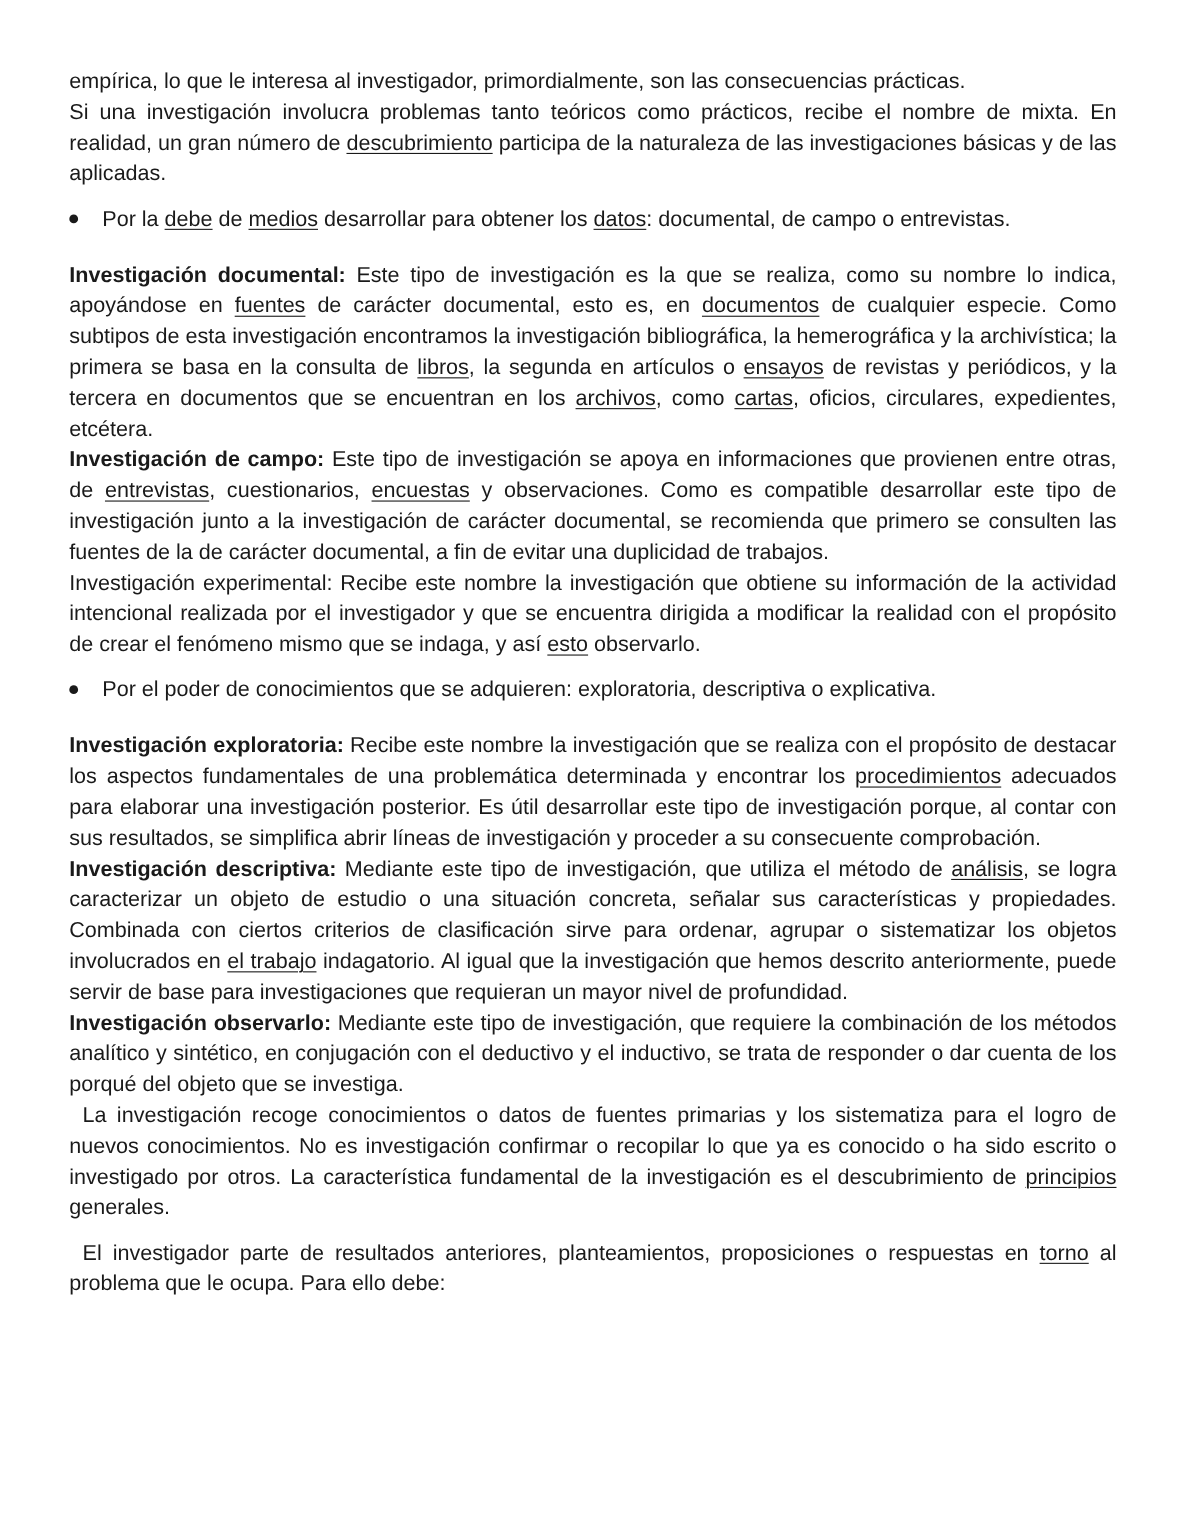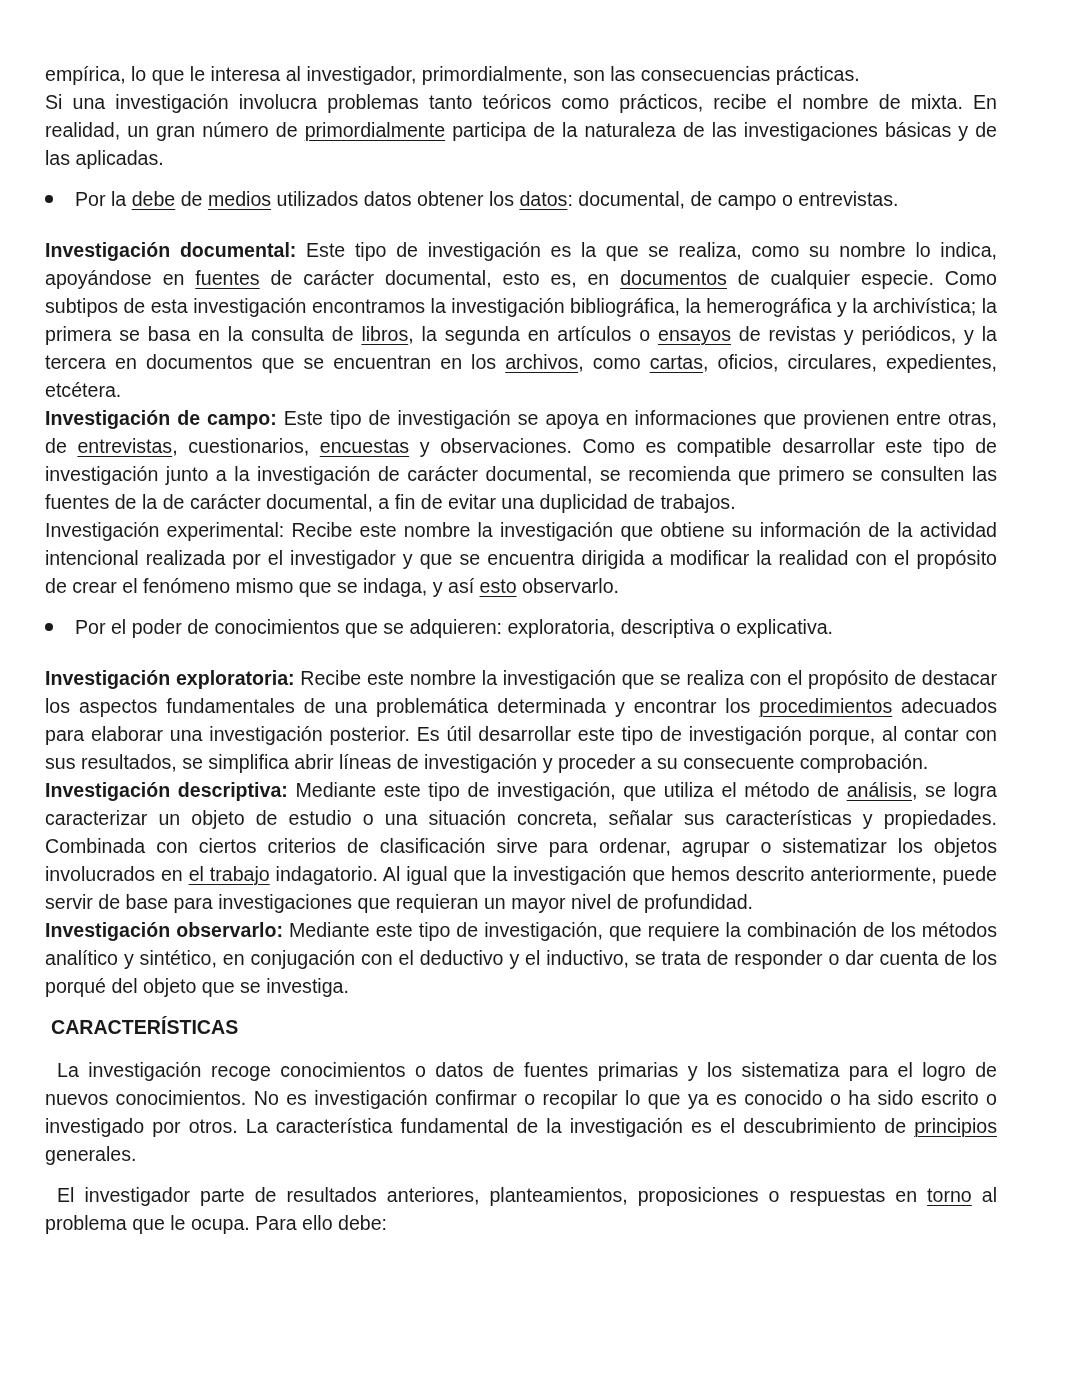--- a/index.html
+++ b/index.html
@@ -6,21 +6,21 @@
   body {
     width: 1080px;
     height: 1397px;
     position: relative;
     overflow: hidden;
     font-family: "Liberation Sans", sans-serif;
     color: #1a1a1a;
   }
   .page {
     position: absolute;
-    left: 45px;
+    left: 63px;
     top: 60px;
     width: 952px;
     font-size: 19.6px;
     line-height: 28px;
   }
   .p { margin: 0; text-align: justify; text-align-last: left; }
   .u { text-decoration: underline; text-underline-offset: 3px; text-decoration-thickness: 1px; }
   .term { font-weight: bold; text-underline-offset: 3px; text-decoration-thickness: 1.5px; }
   .bullet {
     position: relative;
@@ -42,43 +42,42 @@
   }
   .indent { text-indent: 12px; }
   .gap { margin-top: 13px; }
 </style>
 </head>
 <body>
 
 <div class="page">
 
   <p class="p"><span>empírica, lo que le interesa al investigador, primordialmente, son las consecuencias prácticas.</span></p>
-  <p class="p"><span>Si una investigación involucra problemas tanto teóricos como prácticos, recibe el nombre de mixta. En realidad, un gran número de </span><span class="u">primordialmente</span><span> participa de la naturaleza de las investigaciones básicas y de las aplicadas.</span></p>
+  <p class="p"><span>Si una investigación involucra problemas tanto teóricos como prácticos, recibe el nombre de mixta. En realidad, un gran número de </span><span class="u">descubrimiento</span><span> participa de la naturaleza de las investigaciones básicas y de las aplicadas.</span></p>
 
   <div class="bullet p">
     <span class="dot"></span>
-    <span>Por la </span><span class="u">debe</span><span> de </span><span class="u">medios</span><span> utilizados datos obtener los </span><span class="u">datos</span><span>: documental, de campo o entrevistas.</span>
+    <span>Por la </span><span class="u">debe</span><span> de </span><span class="u">medios</span><span> desarrollar para obtener los </span><span class="u">datos</span><span>: documental, de campo o entrevistas.</span>
   </div>
 
   <p class="p"><span class="term">Investigación documental:</span><span> Este tipo de investigación es la que se realiza, como su nombre lo indica, apoyándose en </span><span class="u">fuentes</span><span> de carácter documental, esto es, en </span><span class="u">documentos</span><span> de cualquier especie. Como subtipos de esta investigación encontramos la investigación bibliográfica, la hemerográfica y la archivística; la primera se basa en la consulta de </span><span class="u">libros</span><span>, la segunda en artículos o </span><span class="u">ensayos</span><span> de revistas y periódicos, y la tercera en documentos que se encuentran en los </span><span class="u">archivos</span><span>, como </span><span class="u">cartas</span><span>, oficios, circulares, expedientes, etcétera.</span></p>
 
   <p class="p"><span class="term">Investigación de campo:</span><span> Este tipo de investigación se apoya en informaciones que provienen entre otras, de </span><span class="u">entrevistas</span><span>, cuestionarios, </span><span class="u">encuestas</span><span> y observaciones. Como es compatible desarrollar este tipo de investigación junto a la investigación de carácter documental, se recomienda que primero se consulten las fuentes de la de carácter documental, a fin de evitar una duplicidad de trabajos.</span></p>
 
   <p class="p"><span>Investigación experimental: Recibe este nombre la investigación que obtiene su información de la actividad intencional realizada por el investigador y que se encuentra dirigida a modificar la realidad con el propósito de crear el fenómeno mismo que se indaga, y así </span><span class="u">esto</span><span> observarlo.</span></p>
 
   <div class="bullet p">
     <span class="dot"></span>
     <span>Por el poder de conocimientos que se adquieren: exploratoria, descriptiva o explicativa.</span>
   </div>
 
   <p class="p"><span class="term">Investigación exploratoria:</span><span> Recibe este nombre la investigación que se realiza con el propósito de destacar los aspectos fundamentales de una problemática determinada y encontrar los </span><span class="u">procedimientos</span><span> adecuados para elaborar una investigación posterior. Es útil desarrollar este tipo de investigación porque, al contar con sus resultados, se simplifica abrir líneas de investigación y proceder a su consecuente comprobación.</span></p>
 
   <p class="p"><span class="term">Investigación descriptiva:</span><span> Mediante este tipo de investigación, que utiliza el método de </span><span class="u">análisis</span><span>, se logra caracterizar un objeto de estudio o una situación concreta, señalar sus características y propiedades. Combinada con ciertos criterios de clasificación sirve para ordenar, agrupar o sistematizar los objetos involucrados en </span><span class="u">el trabajo</span><span> indagatorio. Al igual que la investigación que hemos descrito anteriormente, puede servir de base para investigaciones que requieran un mayor nivel de profundidad.</span></p>
 
   <p class="p"><span class="term">Investigación observarlo:</span><span> Mediante este tipo de investigación, que requiere la combinación de los métodos analítico y sintético, en conjugación con el deductivo y el inductivo, se trata de responder o dar cuenta de los porqué del objeto que se investiga.</span></p>
 
-  <div class="heading">CARACTERÍSTICAS</div>
 
   <p class="p indent"><span>La investigación recoge conocimientos o datos de fuentes primarias y los sistematiza para el logro de nuevos conocimientos. No es investigación confirmar o recopilar lo que ya es conocido o ha sido escrito o investigado por otros. La característica fundamental de la investigación es el descubrimiento de </span><span class="u">principios</span><span> generales.</span></p>
 
   <p class="p indent gap"><span>El investigador parte de resultados anteriores, planteamientos, proposiciones o respuestas en </span><span class="u">torno</span><span> al problema que le ocupa. Para ello debe:</span></p>
 
 </div>
 
 </body></html>

